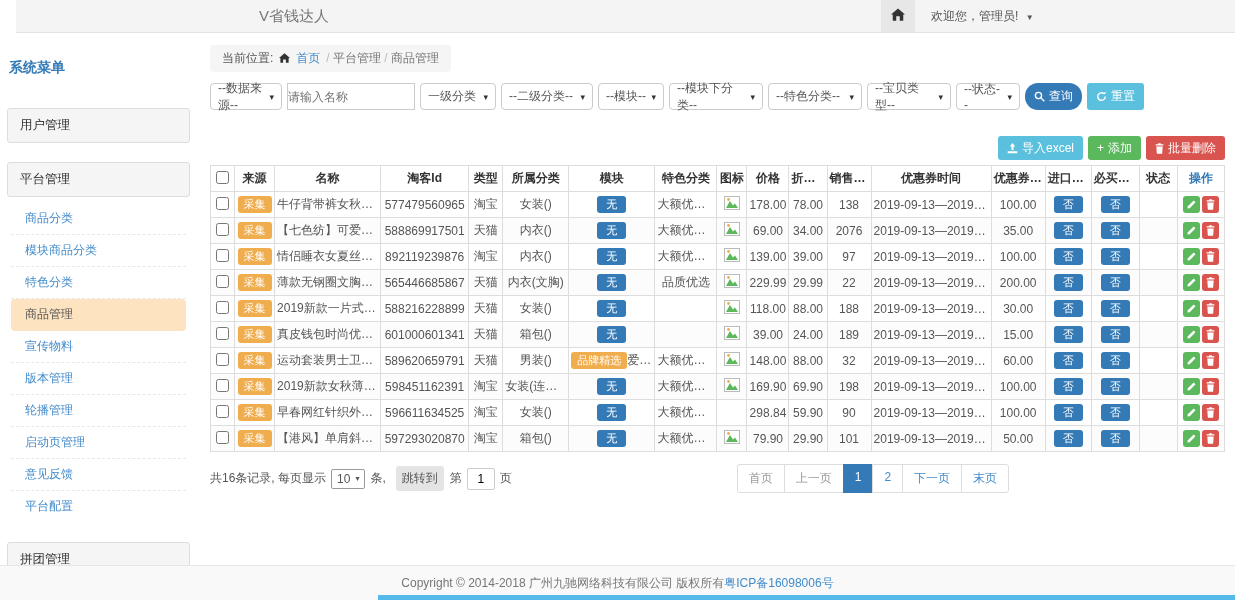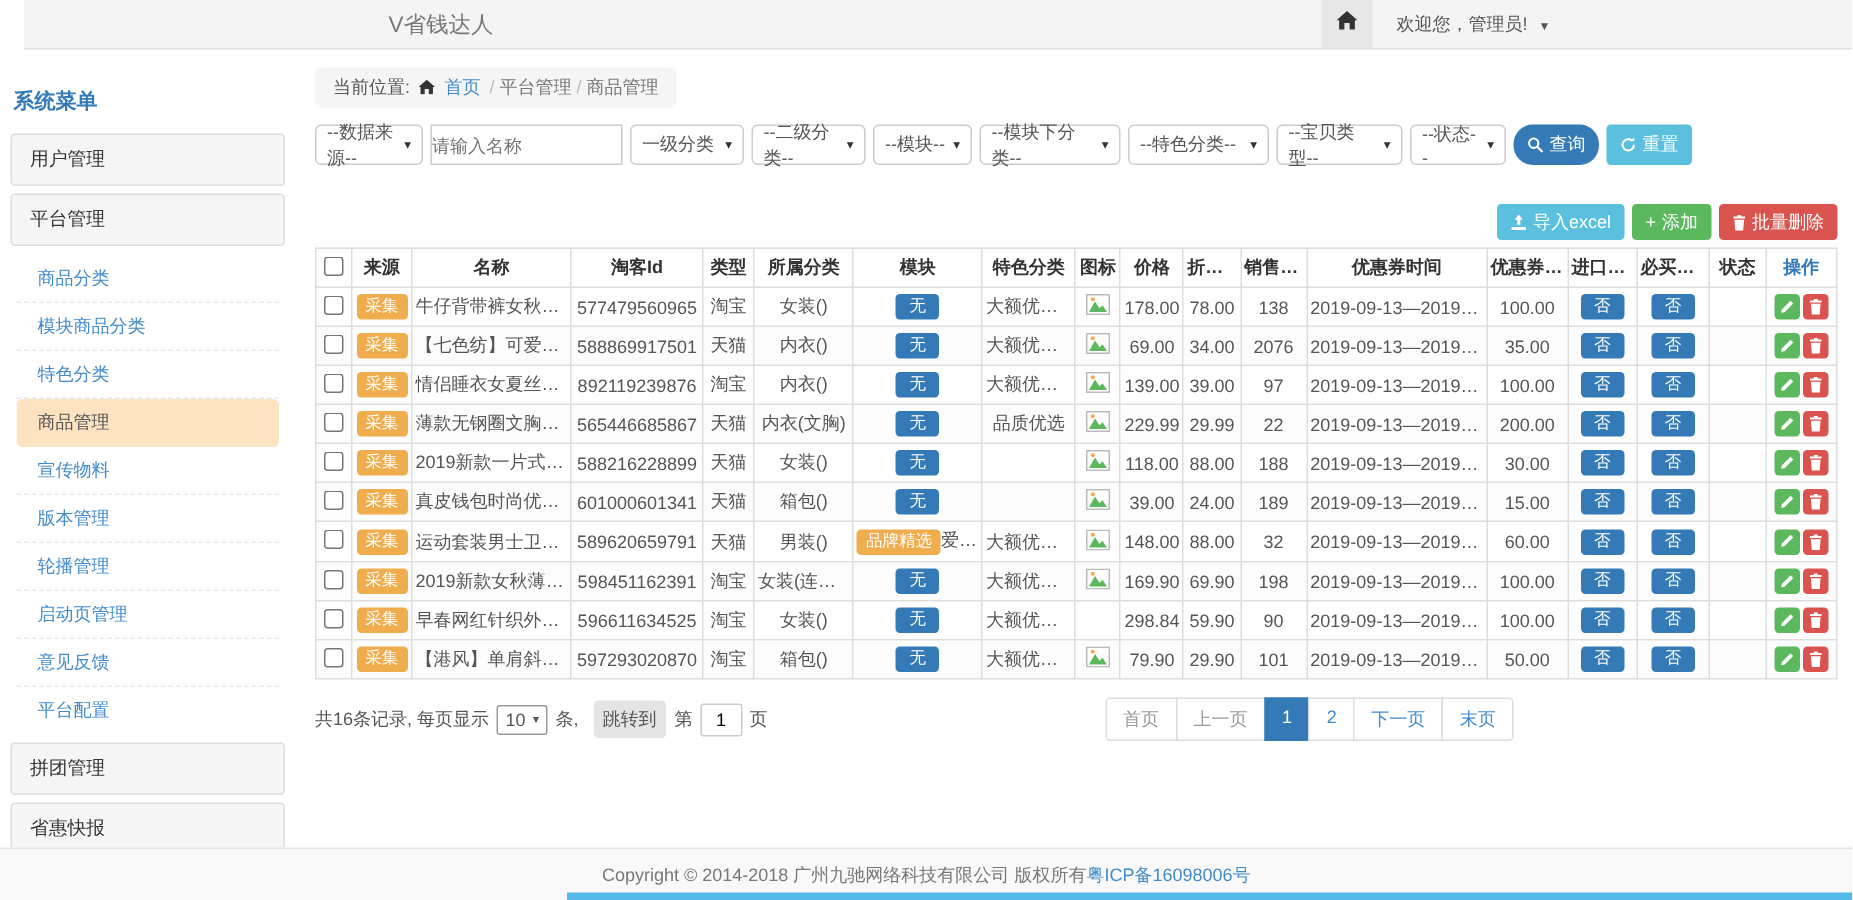--- a/index.html
+++ b/index.html
@@ -13,21 +13,21 @@
   .top-right { position:absolute; left:865px; top:0; height:32px; display:flex; align-items:center; }
   .home-btn { width:34px; height:32px; background:#e7e7e7; display:flex; align-items:center;
               justify-content:center; cursor:pointer; }
   .welcome { color:#555; font-size:12px; margin-left:16px; cursor:pointer; }
   .welcome .caret { font-size:8px; color:#555; margin-left:4px; }
 
   
   .sidebar { position:absolute; left:7px; top:55px; width:183px; font-size:12px; }
   .side-title { color:#337ab7; font-size:14px; font-weight:bold; padding:4px 2px 12px; }
   .acc-item { background:#f5f5f5; border:1px solid #ddd; border-radius:3px; padding:8px 12px;
-              color:#333; margin-bottom:5px; cursor:pointer; font-size:12.5px; }
+              color:#333; margin-bottom:5px; cursor:pointer; font-size:12.5px;margin-top:19px; }
   .submenu { background:#fff; padding:1px 4px; margin-bottom:5px; }
   .sub-item { padding:7px 14px; color:#428bca; border-bottom:1px dashed #e8e8e8; cursor:pointer; }
   .sub-item:last-child { border-bottom:none; }
   .sub-item.active { background:#fde3c0; border-radius:4px; color:#555; border-bottom-color:transparent; }
 
   
   .main { position:absolute; left:210px; top:45px; width:1015px; }
   .breadcrumb { display:inline-flex; align-items:center; gap:6px; background:#f5f5f5;
                 border-radius:4px; padding:5px 12px; font-size:12px; color:#555; margin-bottom:11px; }
   .breadcrumb .bc-home { color:#428bca; cursor:pointer; }
@@ -150,21 +150,21 @@
     <div class="filters" id="filter-bar">
         <div class="fsel" style="width:72px">
           <span>--数据来源--</span>
           <span class="caret">▾</span>
         </div>
         <input class="finput" placeholder="请输入名称" style="">
         <div class="fsel" style="width:76px">
           <span>一级分类</span>
           <span class="caret">▾</span>
         </div>
-        <div class="fsel" style="width:76px">
+        <div class="fsel" style="width:92px">
           <span>--二级分类--</span>
           <span class="caret">▾</span>
         </div>
         <div class="fsel" style="width:66px">
           <span>--模块--</span>
           <span class="caret">▾</span>
         </div>
         <div class="fsel" style="width:94px">
           <span>--模块下分类--</span>
           <span class="caret">▾</span>

